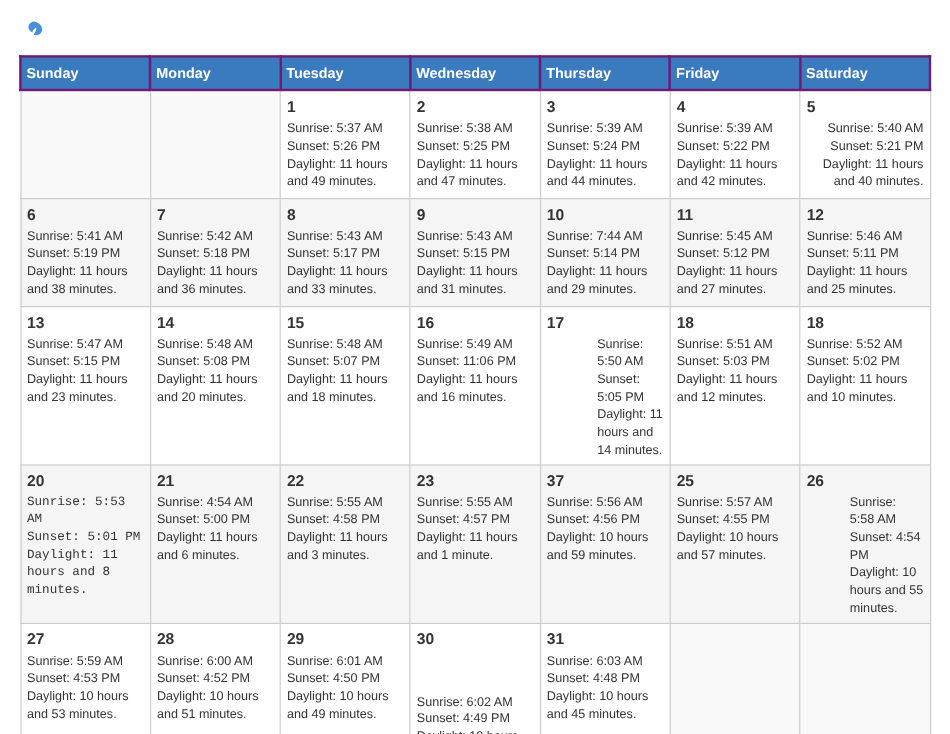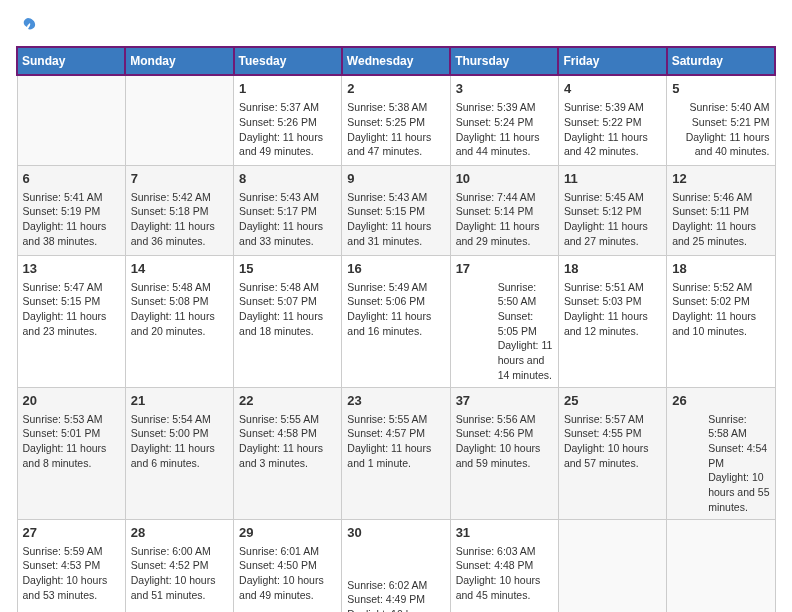--- a/index.html
+++ b/index.html
@@ -228,21 +228,21 @@
         </td>
         <td>
           <span class="day-num">15</span>
           <div class="day-info" style="white-space: pre-line;">Sunrise: 5:48 AM
 Sunset: 5:07 PM
 Daylight: 11 hours and 18 minutes.</div>
         </td>
         <td>
           <span class="day-num">16</span>
           <div class="day-info" style="white-space: pre-line;">Sunrise: 5:49 AM
-Sunset: 5:06 PM
+Sunset: 11:06 PM
 Daylight: 11 hours and 16 minutes.</div>
         </td>
         <td>
           <span class="day-num">17</span>
           <div class="day-info" style="white-space: pre-line; margin-left: 42px;">Sunrise: 5:50 AM
 Sunset: 5:05 PM
 Daylight: 11 hours and 14 minutes.</div>
         </td>
         <td>
           <span class="day-num">18</span>
@@ -253,27 +253,27 @@
         <td>
           <span class="day-num">18</span>
           <div class="day-info" style="white-space: pre-line;">Sunrise: 5:52 AM
 Sunset: 5:02 PM
 Daylight: 11 hours and 10 minutes.</div>
         </td>
       </tr>
       <tr>
         <td>
           <span class="day-num">20</span>
-          <div class="day-info" style="white-space: pre-line;">Sunrise: 5:53 AM
+          <div class="day-info" style="white-space: pre-line; font-family: Liberation Mono, monospace;">Sunrise: 5:53 AM
 Sunset: 5:01 PM
 Daylight: 11 hours and 8 minutes.</div>
         </td>
         <td>
           <span class="day-num">21</span>
-          <div class="day-info" style="white-space: pre-line;">Sunrise: 5:54 AM
+          <div class="day-info" style="white-space: pre-line;">Sunrise: 4:54 AM
 Sunset: 5:00 PM
 Daylight: 11 hours and 6 minutes.</div>
         </td>
         <td>
           <span class="day-num">22</span>
           <div class="day-info" style="white-space: pre-line;">Sunrise: 5:55 AM
 Sunset: 4:58 PM
 Daylight: 11 hours and 3 minutes.</div>
         </td>
         <td>

